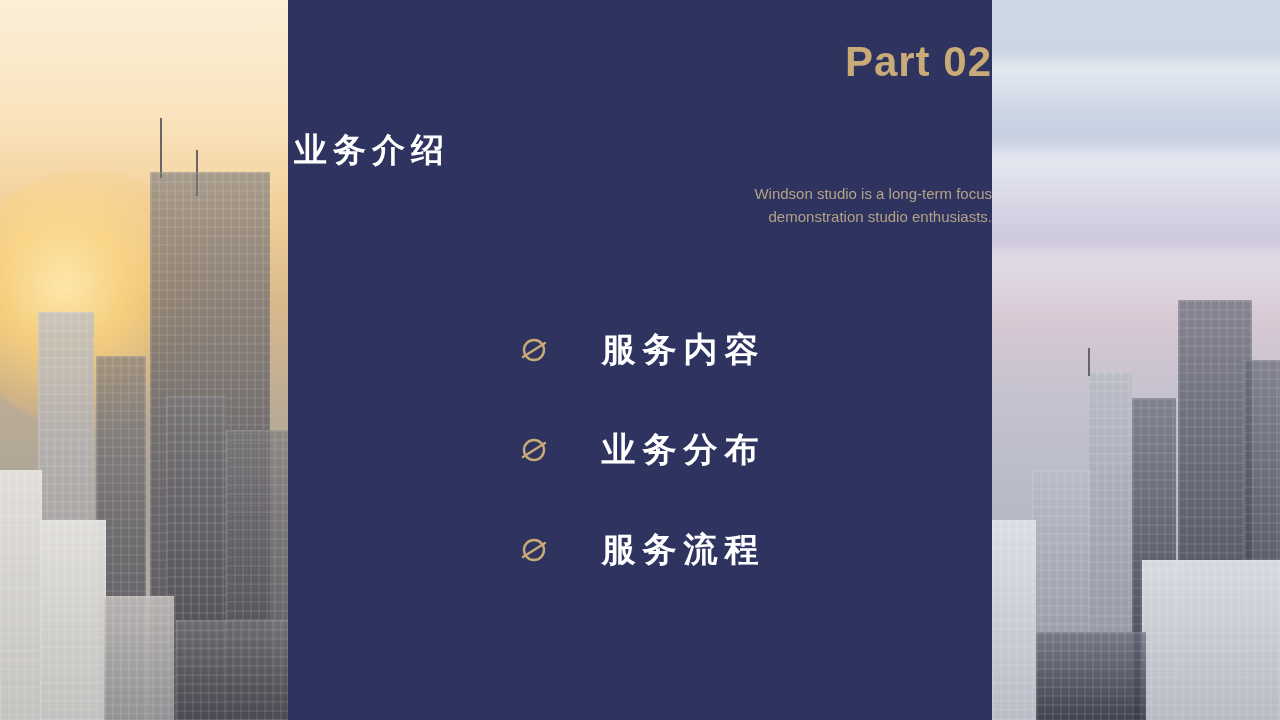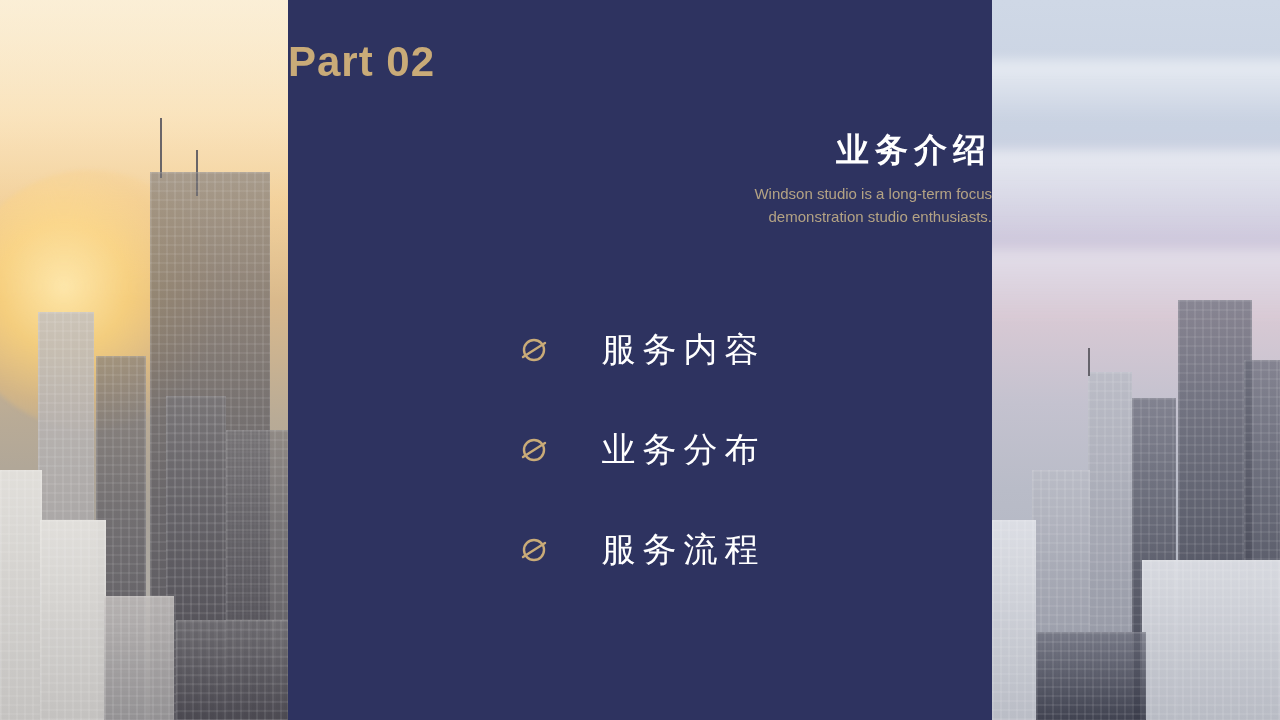--- a/index.html
+++ b/index.html
@@ -135,33 +135,33 @@
     height: 720px;
     background: #2e3360;
     z-index: 5;
   }
 
   .part-label {
     position: absolute;
     top: 38px;
     left: 0;
     width: 100%;
-    text-align: left;
+    text-align: right;
     font-size: 42px;
     font-weight: bold;
     letter-spacing: 1px;
     color: #c9ab78;
   }
 
   .title-cn {
     position: absolute;
     top: 128px;
     left: 0;
     width: 100%;
-    text-align: right;
+    text-align: left;
     font-size: 33px;
     font-weight: bold;
     letter-spacing: 6px;
     color: #ffffff;
     text-indent: 6px;
   }
 
   .subtitle {
     position: absolute;
     top: 182px;
@@ -192,21 +192,21 @@
     height: 38px;
     display: flex;
     align-items: center;
     justify-content: center;
     color: #c9ab78;
     flex: 0 0 auto;
   }
   .menu-icon svg { display: block; }
   .menu-text {
     font-size: 34px;
-    font-weight: normal;
+    font-weight: bold;
     letter-spacing: 7px;
     color: #ffffff;
     text-indent: 7px;
     white-space: nowrap;
     margin-left: 16px;
   }
 </style>
 </head>
 <body>
 

